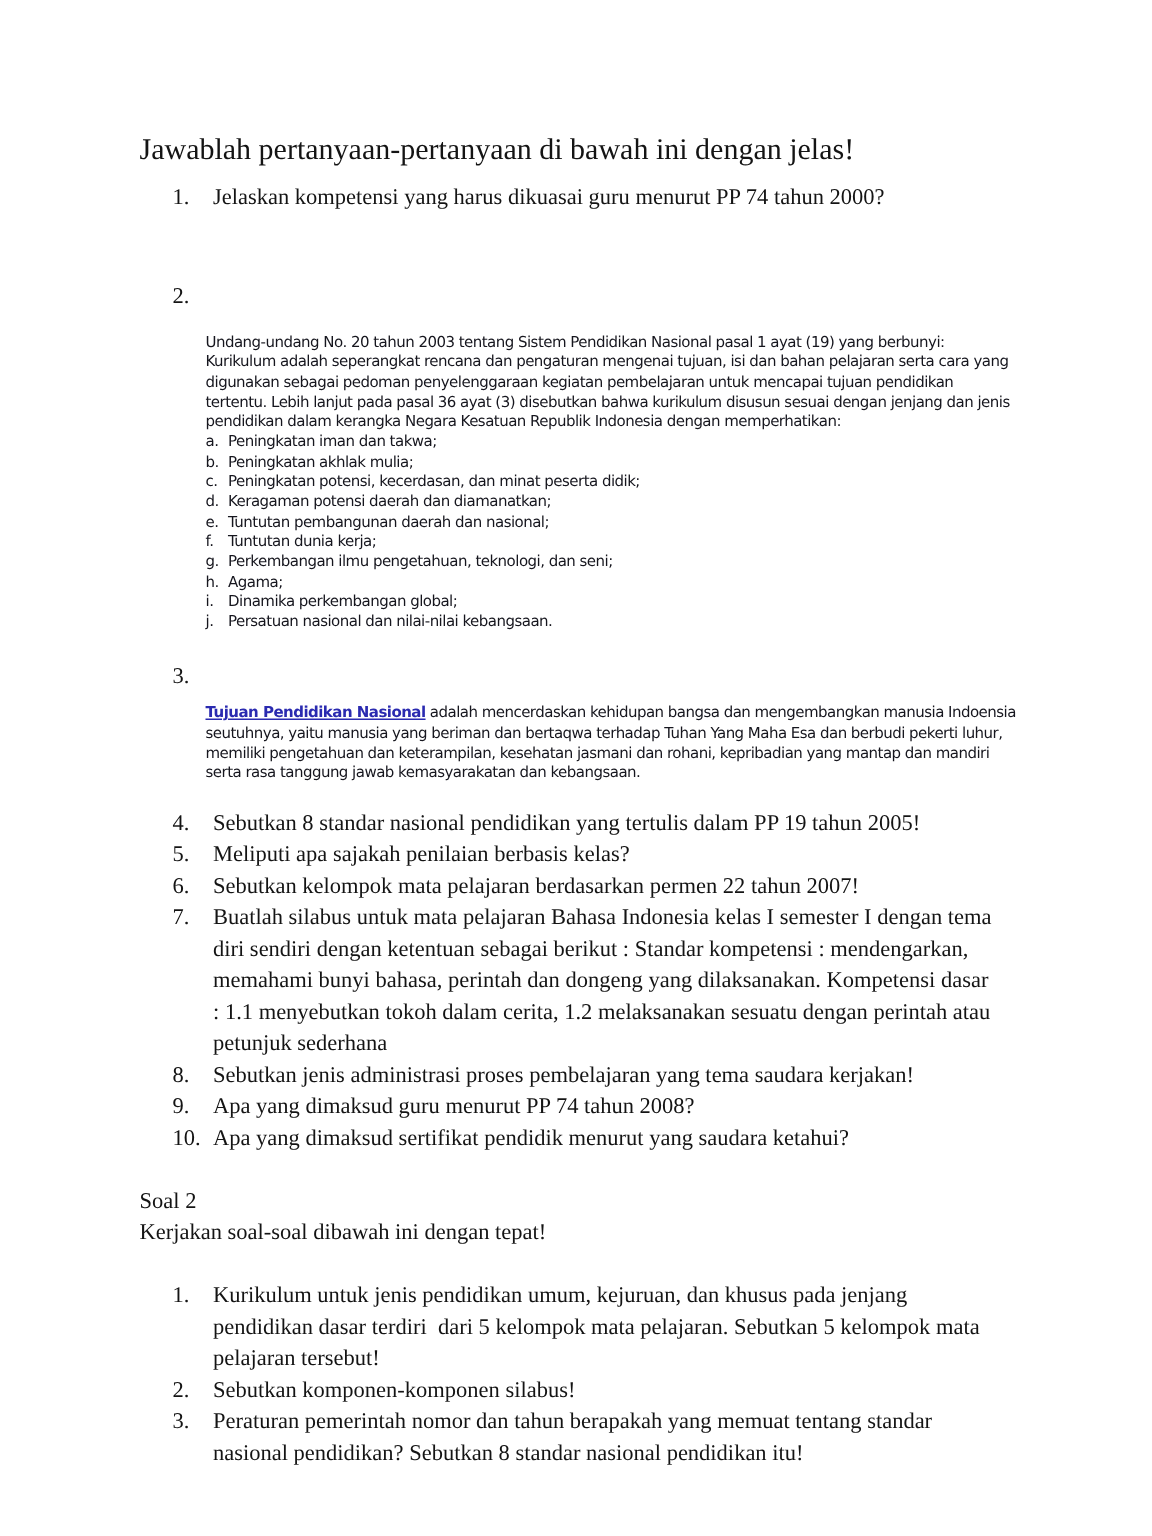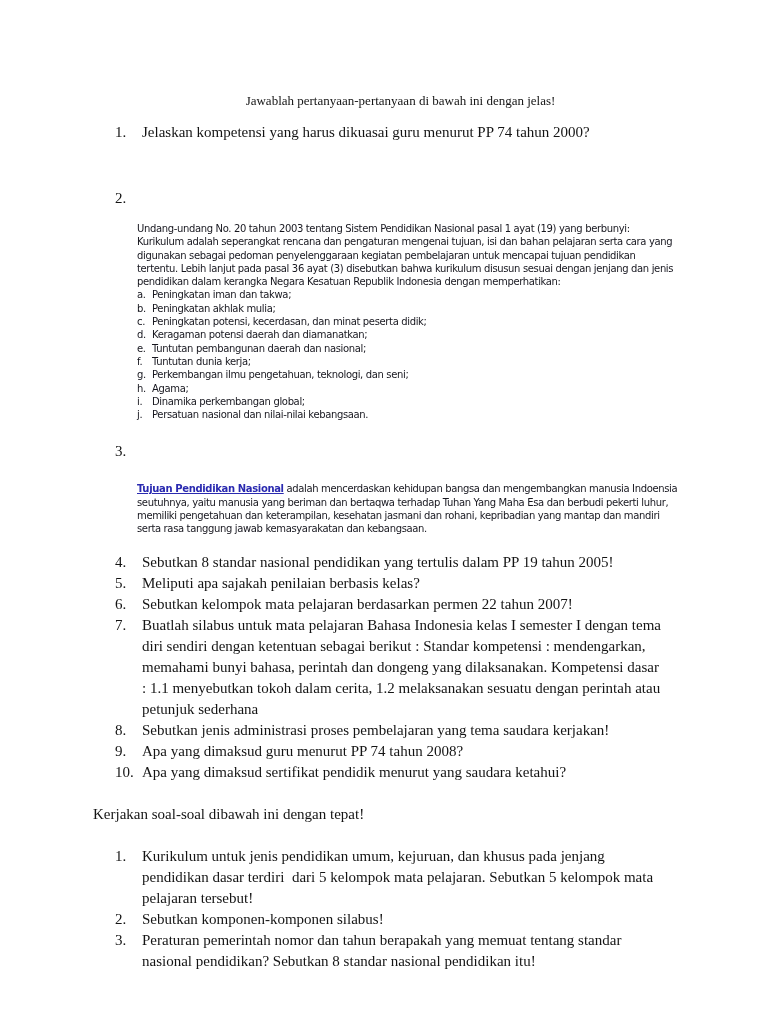--- a/index.html
+++ b/index.html
@@ -6,42 +6,42 @@
   body {
     width:768px; height:1024px;
     background:#ffffff;
     position:relative;
     font-family:"Liberation Serif", serif;
     color:#141414;
     overflow:hidden;
   }
   .sheet { position:absolute; left:93px; top:90px; width:615px; }
 
-  .intro { font-size:13px; line-height:21px;text-align:center; }
+  .intro { font-size:20px; line-height:21px; }
 
   .qlist { }
   .q { display:flex; margin-left:22px; }
   .q-num { flex:0 0 27px; width:27px; font-size:15px; line-height:21px; }
   .q-text { font-size:15px; line-height:21px; white-space:pre; }
 
   #q1 { margin-top:11px; }
   #q2 { margin-top:45px; }
   #q3 { margin-top:20px; }
   #q4 { margin-top:16px; }
 
   .note {
     margin-left:44px;
     font-family:"DejaVu Sans", sans-serif;
     font-size:10px;
     letter-spacing:-0.35px;
     line-height:13.3px;
     color:#16161e;
   }
   #note-kurikulum { margin-top:13px; }
-  #note-tujuan { margin-top:20px; width:560px; }
+  #note-tujuan { margin-top:7px; width:560px; }
   .note-par { white-space:pre; }
   .pt { display:flex; }
   .pt-label { flex:0 0 15px; width:15px; }
   .pt-text { white-space:pre; }
 
   .link {
     color:#2a2ab0;
     font-weight:bold;
     text-decoration:underline;
     cursor:pointer;
@@ -157,20 +157,21 @@
       <span class="q-num">9.</span>
       <span class="q-text">Apa yang dimaksud guru menurut PP 74 tahun 2008?</span>
     </div>
     <div class="q">
       <span class="q-num">10.</span>
       <span class="q-text">Apa yang dimaksud sertifikat pendidik menurut yang saudara ketahui?</span>
     </div>
   </div>
 
   <div class="sec2-head">
+    <div>Soal 2</div>
     <div>Kerjakan soal-soal dibawah ini dengan tepat!</div>
   </div>
 
   <div class="qlist" id="sec2-list">
     <div class="q">
       <span class="q-num">1.</span>
       <span class="q-text">Kurikulum untuk jenis pendidikan umum, kejuruan, dan khusus pada jenjang
 pendidikan dasar terdiri &nbsp;dari 5 kelompok mata pelajaran. Sebutkan 5 kelompok mata
 pelajaran tersebut!</span>
     </div>

